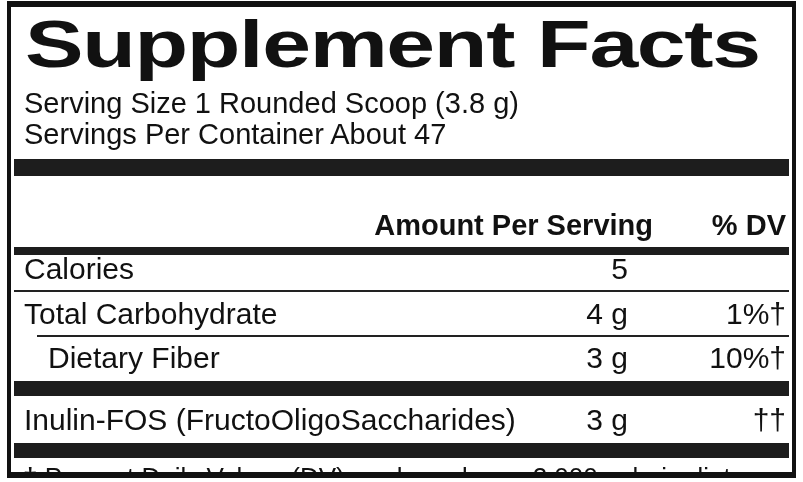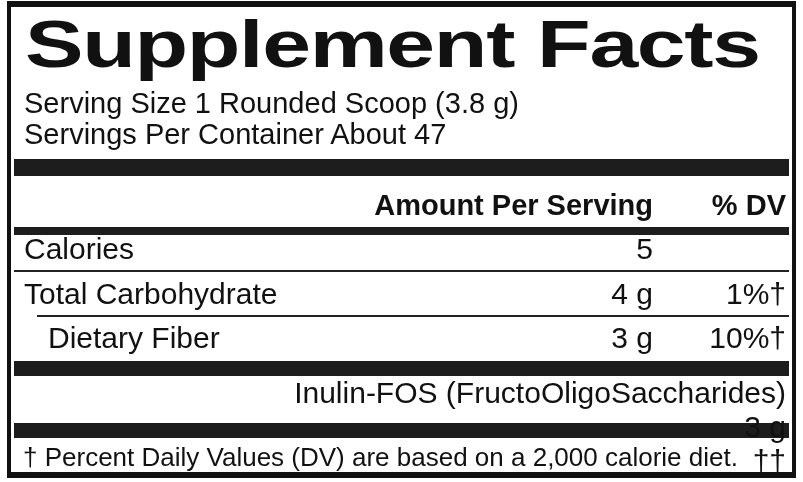--- a/index.html
+++ b/index.html
@@ -40,39 +40,41 @@
     white-space: nowrap;
   }
   .serving-first { padding-top: 5px; }
   .bar { background: #1d1d1d; margin: 0 3px; }
   .bar-thick { height: 17px; margin-top: 9px; }
   .bar-mid   { height: 8px; }
   .bar-sep   { height: 15px; margin-top: 2px; }
   .head-row {
     display: flex; align-items: flex-end;
     height: 38px;
-    padding: 8px 6px 5px 13px;
+    padding: 0 6px 5px 13px;
     font-weight: bold; font-size: 29px;
     white-space: nowrap;
+    margin-top: 28px;
   }
   .spacer { flex: 1; }
   .col-dv { width: 133px; text-align: right; }
   .row {
     display: flex; align-items: flex-end;
     padding: 0 6px 4px 13px;
     font-size: 30px;
     white-space: nowrap;
+    gap: 25px;
   }
   .row .name { flex: 1; }
   .row .amt  { text-align: right; }
   .row .dv   { width: 133px; text-align: right; }
   .row-calories { height: 31px; }
   .row-carb     { height: 39px; border-radius: 14px; }
   .row-fiber    { height: 38px; align-items: flex-end; }
-  .row-inulin   { height: 41px; flex-direction: column; }
+  .row-inulin   { height: 41px; }
   .indent { padding-left: 24px; }
   .hairline { height: 2px; background: #222222; margin: 0 3px; }
   .hairline-indent { margin-left: 26px; }
   .footnotes { padding: 5px 6px 0 12px; }
   .footnote {
     font-size: 26px;
     line-height: 29.5px;
     white-space: nowrap;
   }
 </style>

